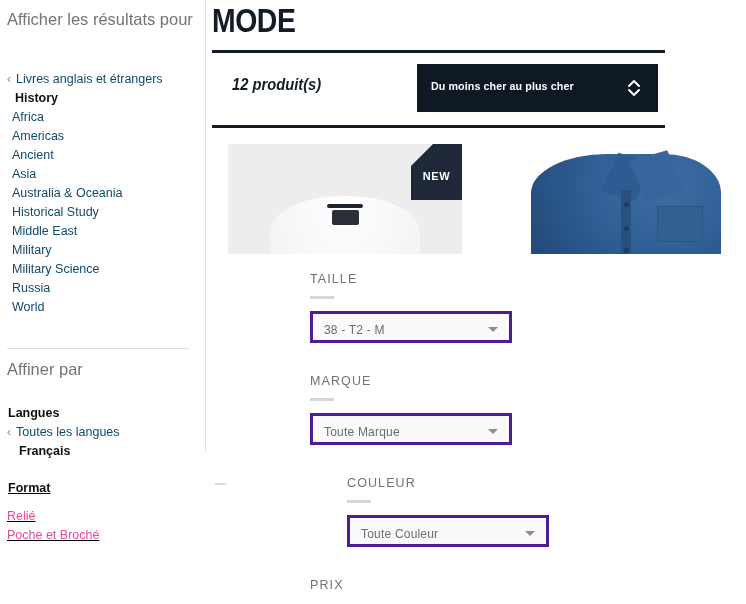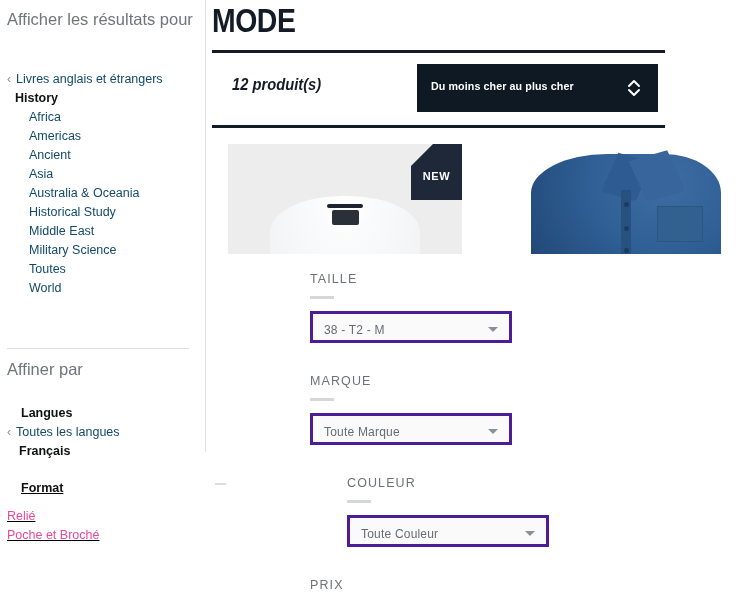--- a/index.html
+++ b/index.html
@@ -62,21 +62,21 @@
     width: 9px;
     color: #888f95;
     font-size: 12px;
   }
   .sb-row.bold {
     font-weight: 700;
     color: #0f1111;
     padding-left: 15px;
   }
   .sb-row.child {
-    padding-left: 29px;
+    padding-left: 12px;
     color: #11496b;
   }
   .sb-sep {
     position: absolute;
     left: 7px;
     top: 348px;
     width: 182px;
     height: 1px;
     background: #ddd;
   }
@@ -93,21 +93,21 @@
     left: 0;
     width: 206px;
   }
   #group-langues { top: 404px; }
   #group-format  { top: 479px; text-decoration: underline; }
   .sb-grp-title {
     font-size: 12.5px;
     font-weight: 700;
     color: #0f1111;
     line-height: 19px;
-    padding-left: 21px;
+    padding-left: 8px;
   }
 
   
   #main {
     position: absolute;
     left: 206px;
     top: 0;
     width: 540px;
     height: 604px;
   }
@@ -396,22 +396,23 @@
 
     <div class="sb-row bold">History</div>
 
     <div class="sb-row child link">Africa</div>
     <div class="sb-row child link">Americas</div>
     <div class="sb-row child link">Ancient</div>
     <div class="sb-row child link">Asia</div>
     <div class="sb-row child link">Australia &amp; Oceania</div>
     <div class="sb-row child link">Historical Study</div>
     <div class="sb-row child link">Middle East</div>
+    <div class="sb-row child link">Military</div>
     <div class="sb-row child link">Military Science</div>
-    <div class="sb-row child link">Toutes</div>
+    <div class="sb-row child link">Russia</div>
     <div class="sb-row child link">World</div>
   </div>
 
   <div class="sb-sep"></div>
 
   <div class="sb-refine">Affiner par</div>
 
   <div class="sb-group" id="group-langues">
     <div class="sb-grp-title">Langues</div>
     <div class="sb-row back">

